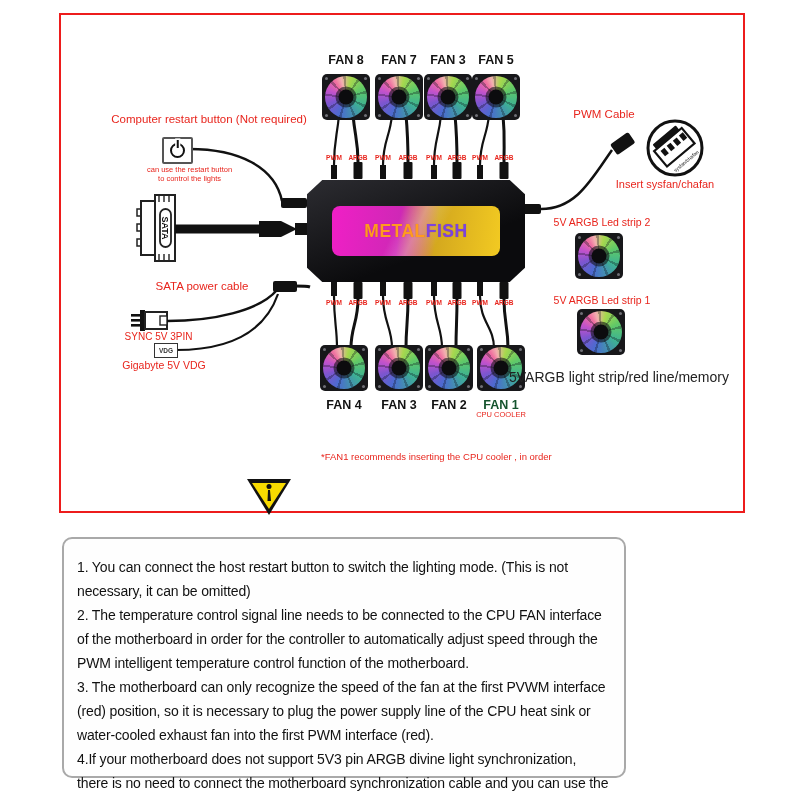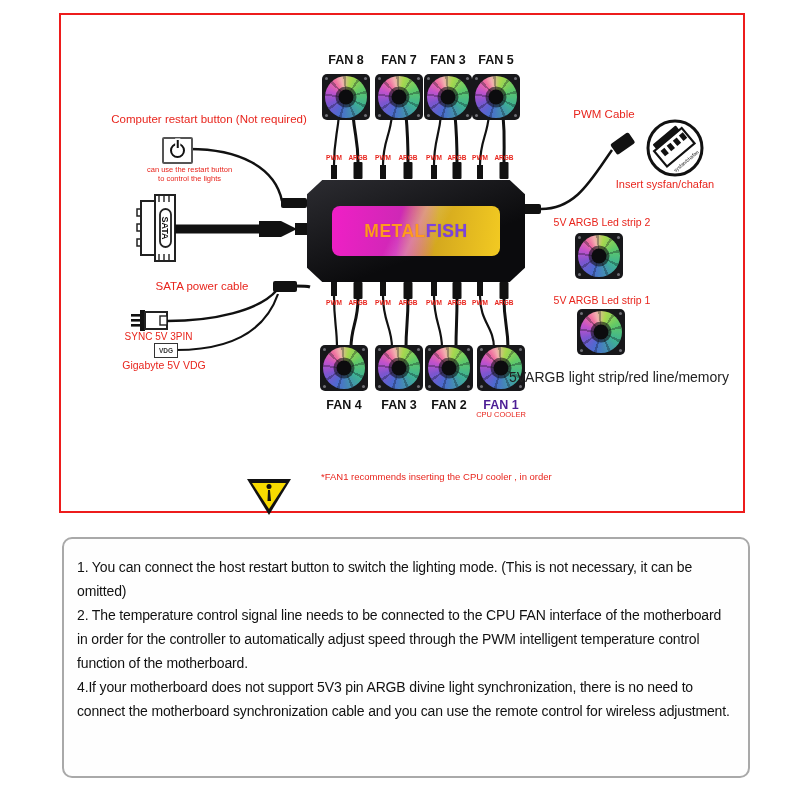--- a/index.html
+++ b/index.html
@@ -78,21 +78,21 @@
     clip-path:polygon(0 0,100% 0,50% 100%);}
   .tri-inner{position:absolute;left:5px;top:4px;width:34px;height:26px;background:#f7da00;
     clip-path:polygon(0 0,100% 0,50% 100%);}
   .tri-mark{position:absolute;left:50%;top:5px;transform:translateX(-50%);width:5px;height:5px;
     background:#111;border-radius:50%;}
   .tri-mark::after{content:"";position:absolute;top:6px;left:50%;transform:translateX(-50%);
     width:4px;height:11px;background:#111;clip-path:polygon(25% 0,75% 0,100% 100%,0 100%);}
 
   
   .instructions-panel{
-    position:absolute;left:62px;top:537px;width:688px;height:241px;box-sizing:border-box;
+    position:absolute;left:62px;top:537px;width:564px;height:241px;box-sizing:border-box;
     border:2px solid #a9a9a9;border-radius:10px;background:#fefefe;
     padding:16px 14px 10px 13px;
   }
   .instructions-panel p{
     margin:0;font-size:14px;line-height:24px;letter-spacing:-.15px;color:#111;
   }
   .pre{white-space:pre-line;}
   .ctr{text-align:center;}
 </style>
 </head>
@@ -252,21 +252,21 @@
   <div class="fan" style="left:364px;top:330px;">
       <div class="ring"></div>
     </div>
   <div class="fan" style="left:416px;top:330px;">
       <div class="ring"></div>
     </div>
 
   <span class="fan-label abs" style="left:253px;top:383px;">FAN 4</span>
   <span class="fan-label abs" style="left:308px;top:383px;">FAN 3</span>
   <span class="fan-label abs" style="left:358px;top:383px;">FAN 2</span>
-  <span class="fan-label abs" style="left:410px;top:383px;color:#4c1d95;">FAN 1</span>
+  <span class="fan-label abs" style="left:410px;top:383px;color:#14532d;">FAN 1</span>
   <span class="abs rlabel ctr" style="left:410px;top:396px;width:60px;font-size:7.5px;">CPU COOLER</span>
 
   <span class="abs rlabel ctr" style="left:28px;top:98px;width:240px;font-size:11.5px;">Computer restart button (Not required)</span>
   <div class="power-icon">
       <div class="power-glyph"></div>
     </div>
   <span class="abs rlabel pre" style="left:86px;top:151px;font-size:7.5px;font-weight:normal;">can use the restart button
 to control the lights</span>
 
   <span class="abs rlabel ctr" style="left:61px;top:253px;width:160px;font-size:11.5px;margin-top:12px;">SATA power cable</span>
@@ -285,25 +285,26 @@
       <div class="ring"></div>
     </div>
 
   <span class="abs rlabel ctr" style="left:481px;top:279px;width:120px;font-size:10.5px;">5V ARGB Led strip 1</span>
   <div class="fan" style="left:516px;top:294px;">
       <div class="ring"></div>
     </div>
 
   <span class="abs ctr" style="left:438px;top:352px;width:240px;font-size:14px;line-height:1.55;color:#222;">5VARGB light strip/red line/memory</span>
 
-  <span class="abs rlabel" style="left:260px;top:457px;font-size:9.5px;">*FAN1 recommends inserting the CPU cooler , in order</span>
+  <span class="abs rlabel" style="left:260px;top:437px;font-size:9.5px;">*FAN1 recommends inserting the CPU cooler , in order</span>
 
   <div class="tri-outer">
     <div class="tri-inner"></div>
     <div class="tri-mark"></div>
   </div>
 </div>
 
 <div class="instructions-panel">
   <p>1. You can connect the host restart button to switch the lighting mode. (This is not necessary, it can be omitted)</p>
   <p>2. The temperature control signal line needs to be connected to the CPU FAN interface of the motherboard in order for the controller to automatically adjust speed through the PWM intelligent temperature control function of the motherboard.</p>
+  <p>3. The motherboard can only recognize the speed of the fan at the first PVWM interface (red) position, so it is necessary to plug the power supply line of the CPU heat sink or water-cooled exhaust fan into the first PWM interface (red).</p>
   <p>4.If your motherboard does not support 5V3 pin ARGB divine light synchronization, there is no need to connect the motherboard synchronization cable and you can use the remote control for wireless adjustment.</p>
 </div>
 
 </body></html>

